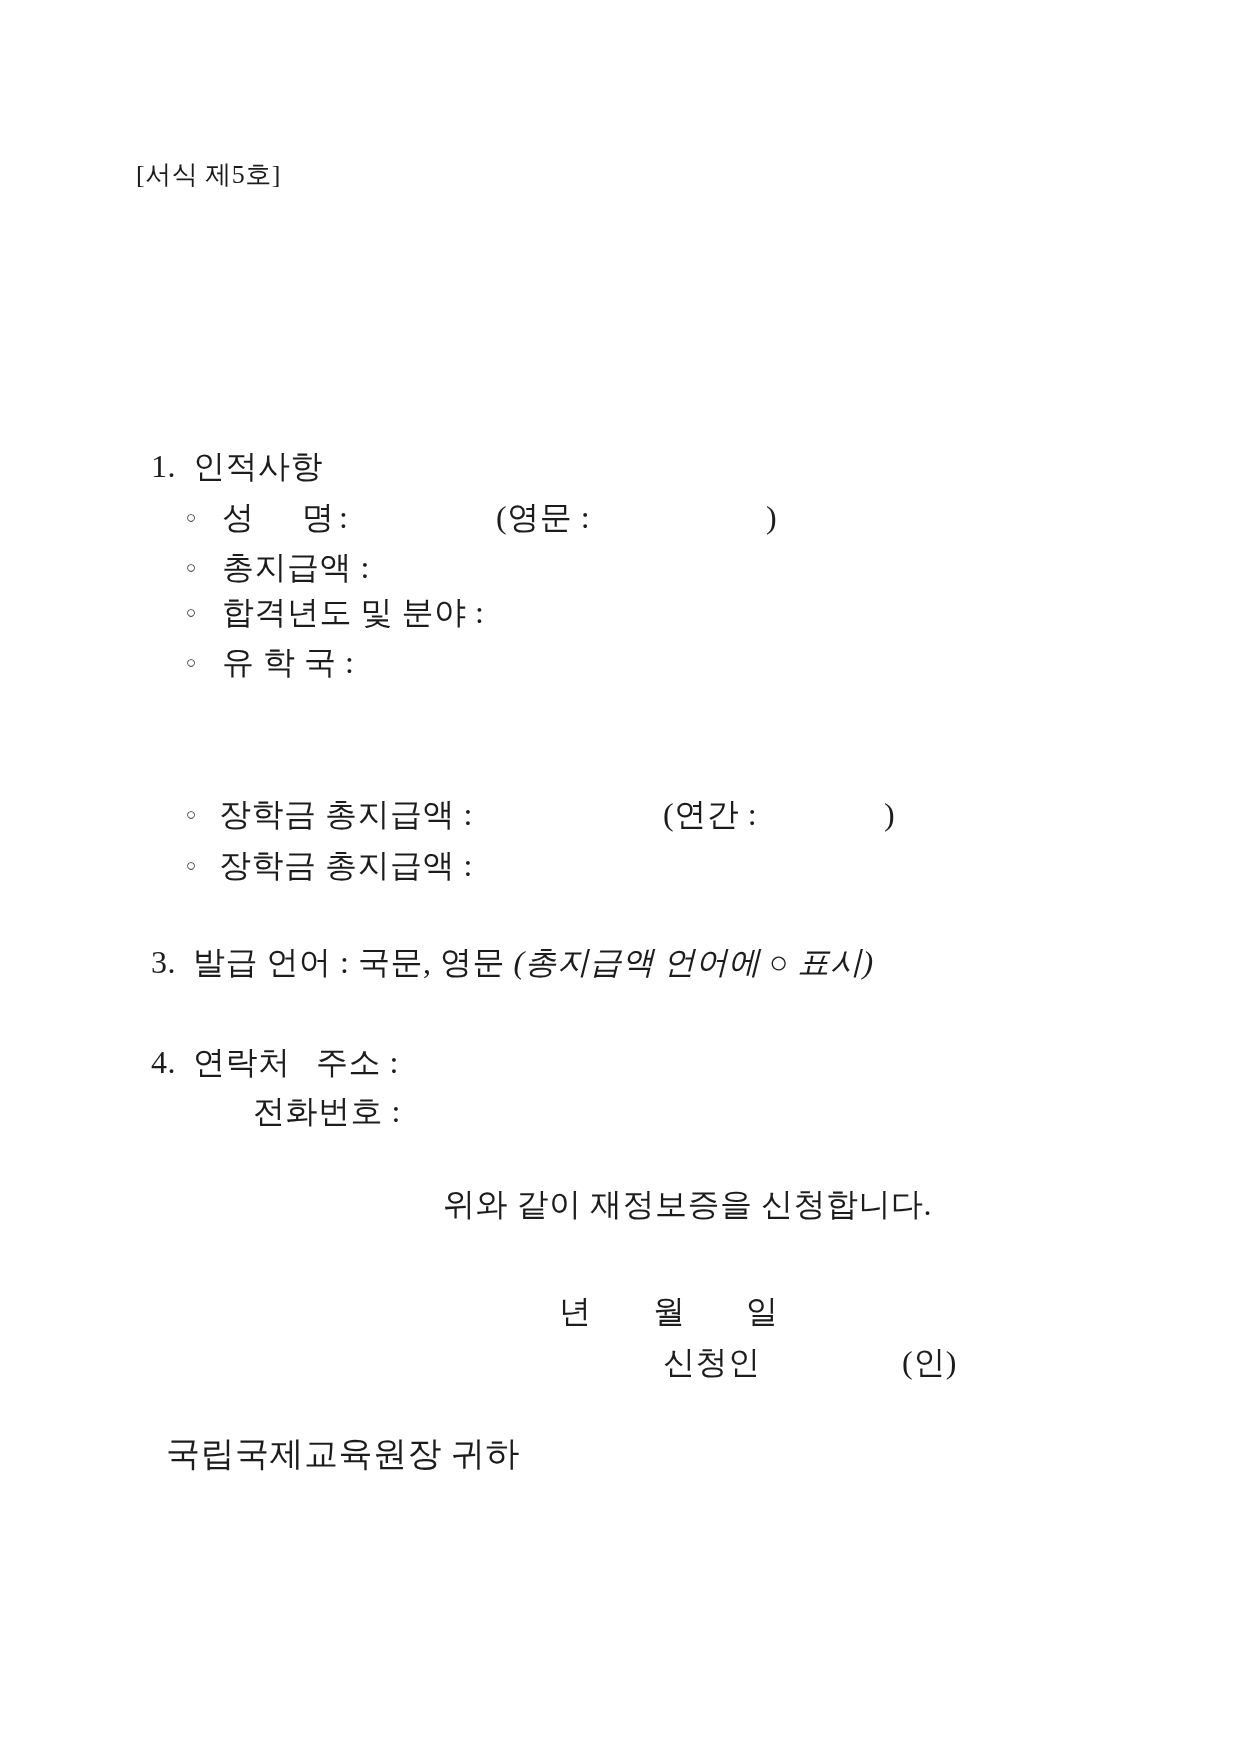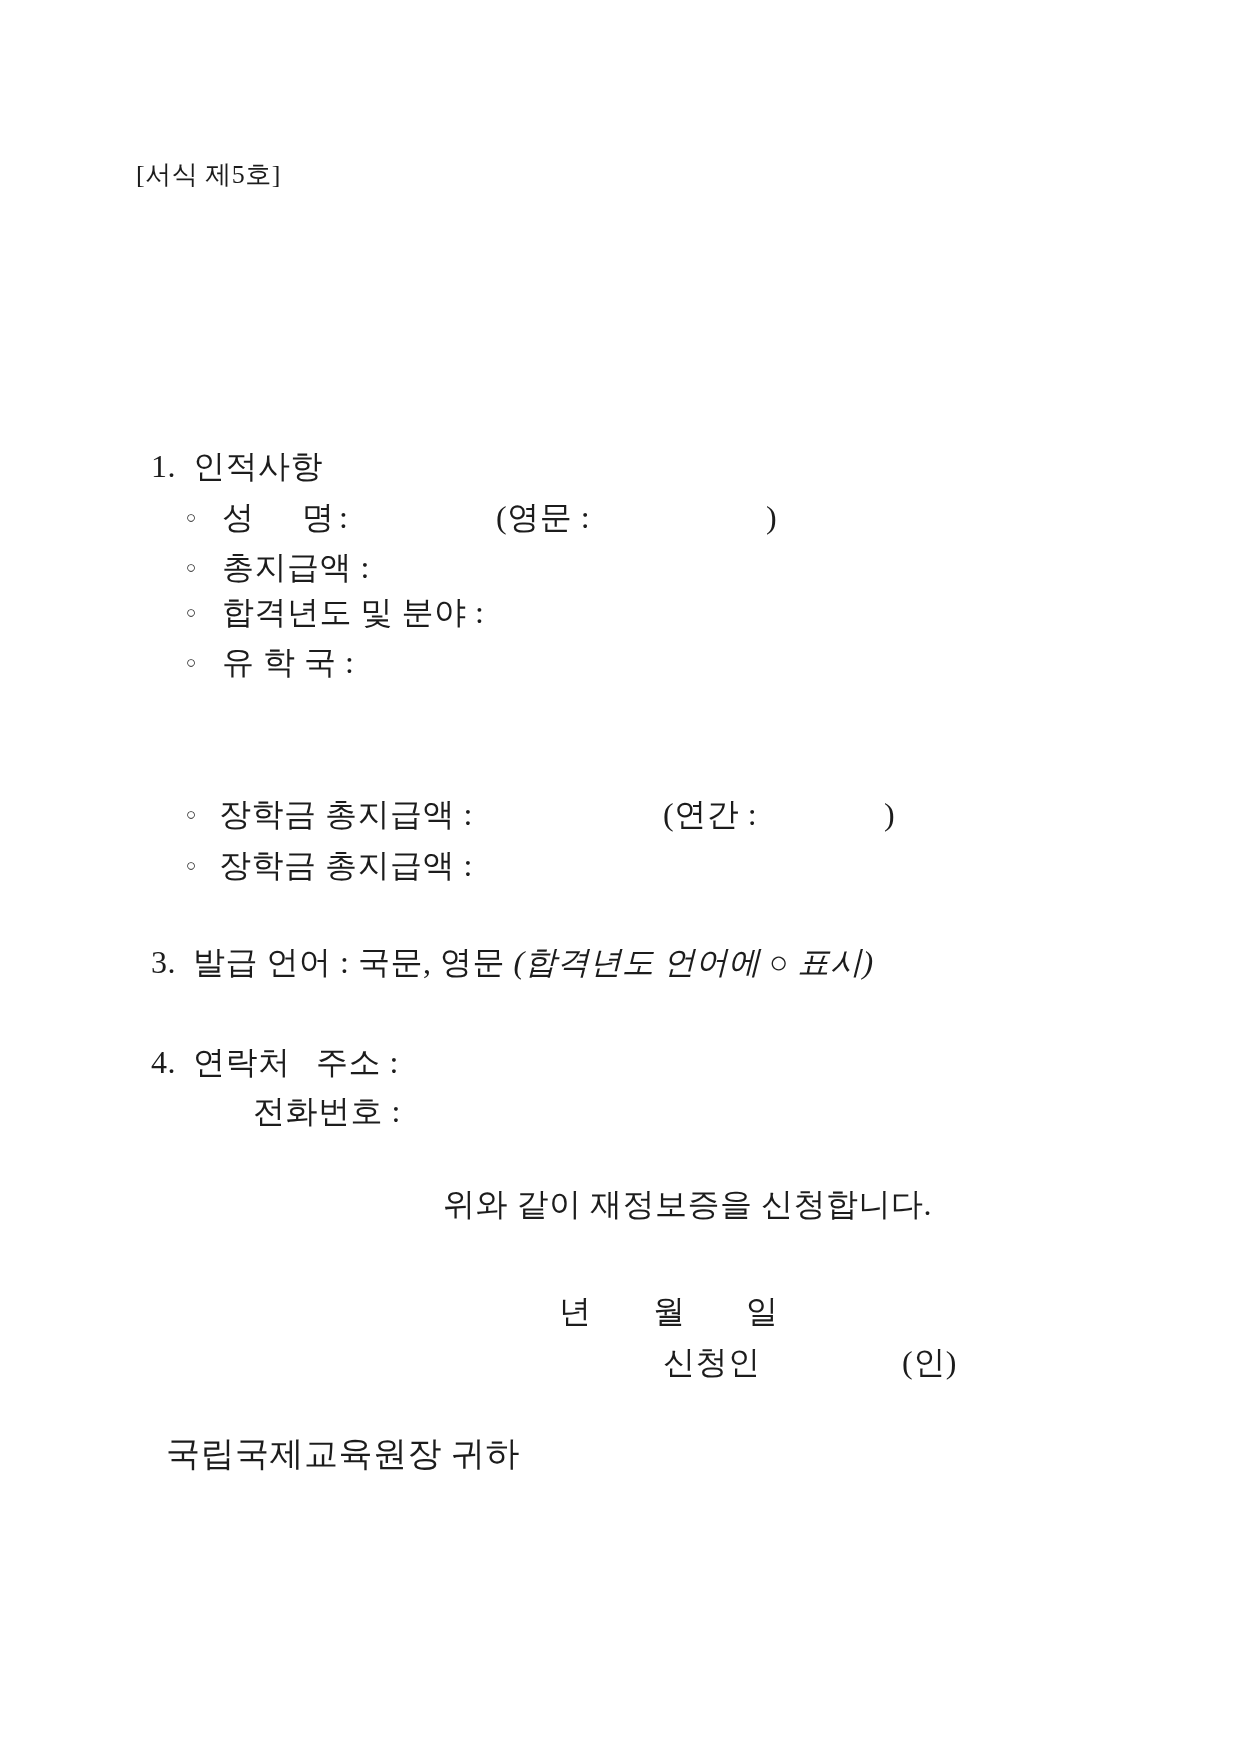--- a/index.html
+++ b/index.html
@@ -72,21 +72,21 @@
 
 
   <span class="frag bullet" style="left:150px; top:806px;">○</span>
   <span class="frag" style="left:183px; top:794px;">장학금 총지급액 :</span>
   <span class="frag" style="left:627px; top:794px;">(연간 :</span>
   <span class="frag" style="left:848px; top:794px;">)</span>
 
   <span class="frag bullet" style="left:150px; top:857px;">○</span>
   <span class="frag" style="left:183px; top:845px;">장학금 총지급액 :</span>
 
-  <div class="frag" style="left:115px; top:942px;"><span>3.  발급 언어 : 국문, 영문 </span><span class="note-italic">(합격년도 언어에 ○ 표시)</span></div>
+  <div class="frag" style="left:115px; top:942px;"><span>3.  발급 언어 : 국문, 영문 </span><span class="note-italic">(총지급액 언어에 ○ 표시)</span></div>
 
   <div class="frag" style="left:115px; top:1042px;">4.  연락처   주소 :</div>
   <div class="frag" style="left:217px; top:1091px;">전화번호 :</div>
 
   <div class="frag" style="left:407px; top:1184px;">위와 같이 재정보증을 신청합니다.</div>
 
   <span class="frag" style="left:523px; top:1291px;">년</span>
   <span class="frag" style="left:617px; top:1291px;">월</span>
   <span class="frag" style="left:710px; top:1291px;">일</span>
 

